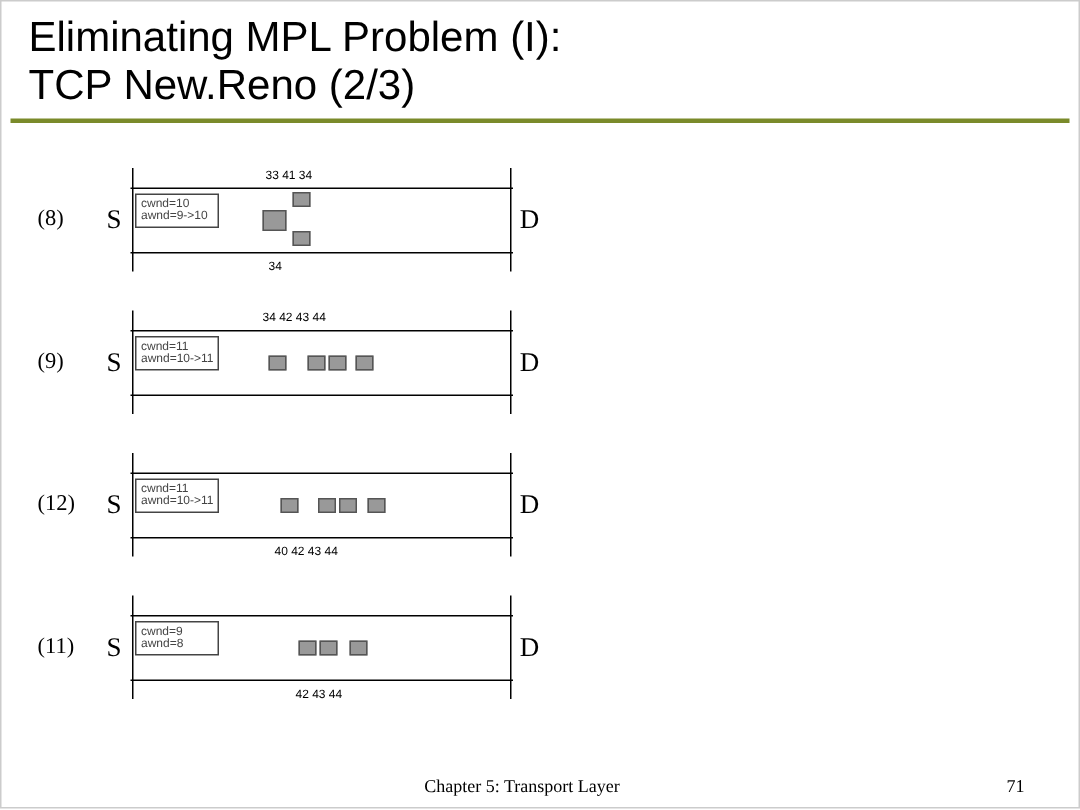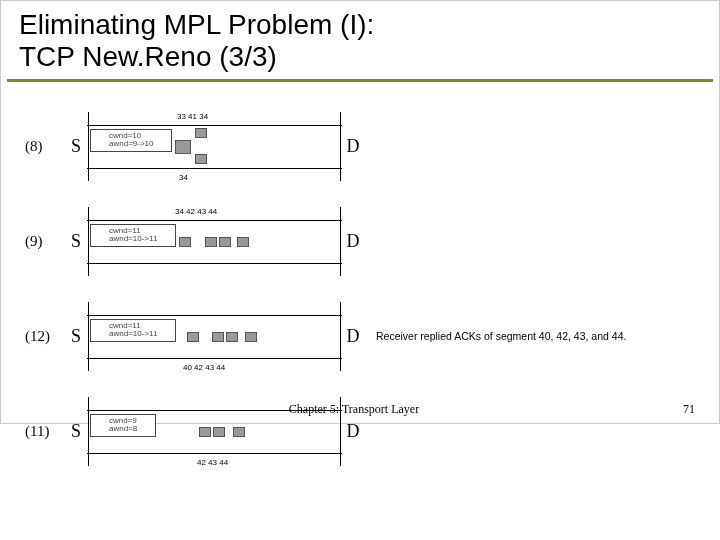--- a/index.html
+++ b/index.html
@@ -6,21 +6,21 @@
   body {
     width: 720px;
     height: 540px;
     background: #fff;
     font-family: Arial, Helvetica, sans-serif;
     position: relative;
     overflow: hidden;
   }
   .slide {
     width: 720px;
-    height: 424px;
+    height: 539px;
     position: relative;
     border: 1px solid #ccc;
   }
   .title-wrap {
     padding: 8px 18px 6px 18px;
   }
   .title-wrap h1 {
     font-size: 28px;
     font-weight: normal;
     line-height: 1.15;
@@ -76,21 +76,21 @@
     position: relative;
   }
   .infobox {
     position: absolute;
     left: 3px;
     top: 3px;
     border: 1px solid #444;
     background: #fff;
     font-size: 8px;
     font-family: Arial, sans-serif;
-    padding: 2px 18px;
+    padding: 2px 3px;
     line-height: 1.1;
     color: #444;
     min-width: 56px;
   }
   .seg {
     position: absolute;
     height: 14px;
     width: 16px;
     background: #999;
     border: 1px solid #555;
@@ -118,42 +118,42 @@
     font-family: Arial, sans-serif;
     padding-left: 12px;
     padding-right: 2px;
   }
   .footer {
     position: absolute;
     bottom: 6px;
     left: 0; right: 0;
     display: flex;
     justify-content: space-between;
-    padding: 0 24px 0 0;
+    padding: 0 36px 0 0;
   }
   .footer-center {
     flex: 1;
     text-align: center;
     font-family: "Times New Roman", serif;
     font-size: 12px;
   }
   .footer-right {
     font-family: "Times New Roman", serif;
     font-size: 12px;
   }
 </style>
 </head>
 <body>
 
 <div class="slide">
 
   <div class="title-wrap">
     <h1>
       <span>Eliminating MPL Problem (I):</span><br>
-      <span>TCP New.Reno (3/3)</span>
+      <span>TCP New.Reno (2/3)</span>
     </h1>
   </div>
   <div class="title-rule"></div>
 
   <div class="content">
 
     <div class="row">
       <div class="step-num">(8)</div>
       <div class="endpoint left">
         <span>S</span>
@@ -213,21 +213,20 @@
         <div class="seg small" style="left:100px"></div>
         <div class="seg small" style="left:125px"></div>
         <div class="seg small" style="left:139px"></div>
         <div class="seg small" style="left:158px"></div>
         <span class="tick-bot" style="left:96px">40  42 43  44</span>
       </div>
       <div class="endpoint right">
         <span>D</span>
         <div class="bar"></div>
       </div>
-      <div class="caption">Receiver replied ACKs of segment 40, 42, 43, and 44.</div>
     </div>
 
     <div class="row">
       <div class="step-num">(11)</div>
       <div class="endpoint left">
         <span>S</span>
         <div class="bar"></div>
       </div>
       <div class="pipe">
         <div class="infobox">

